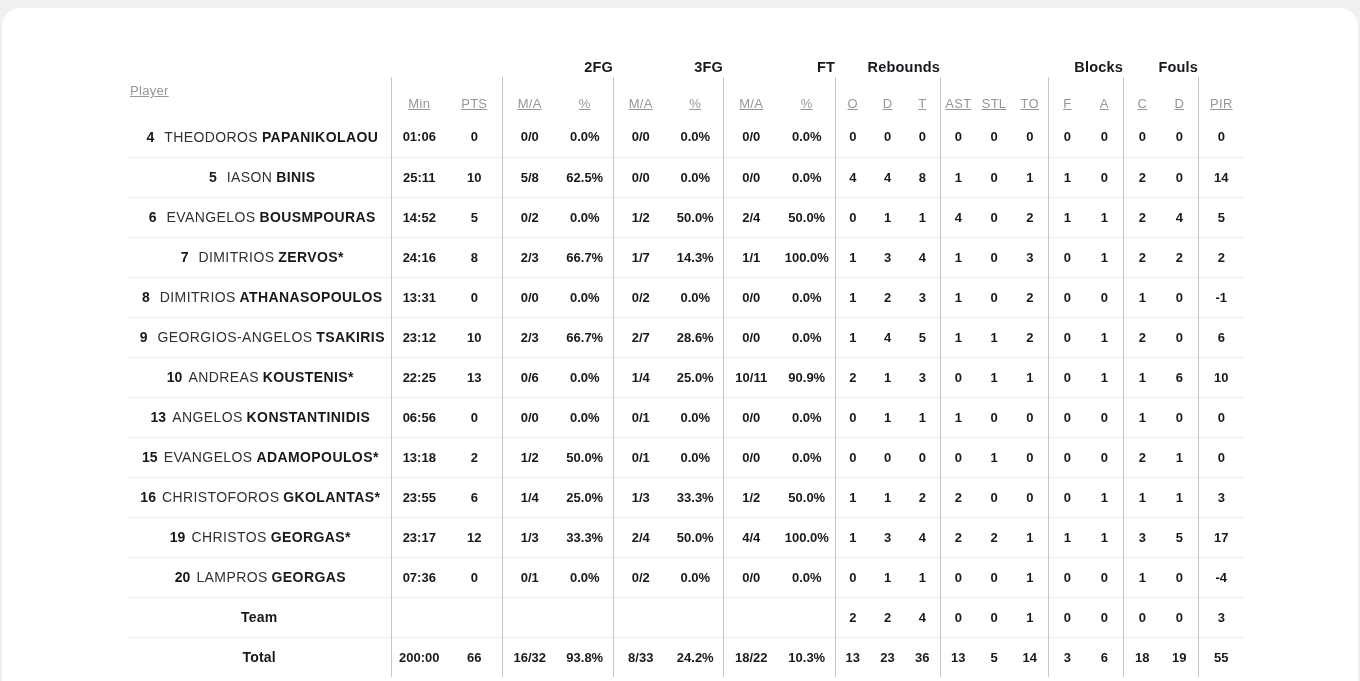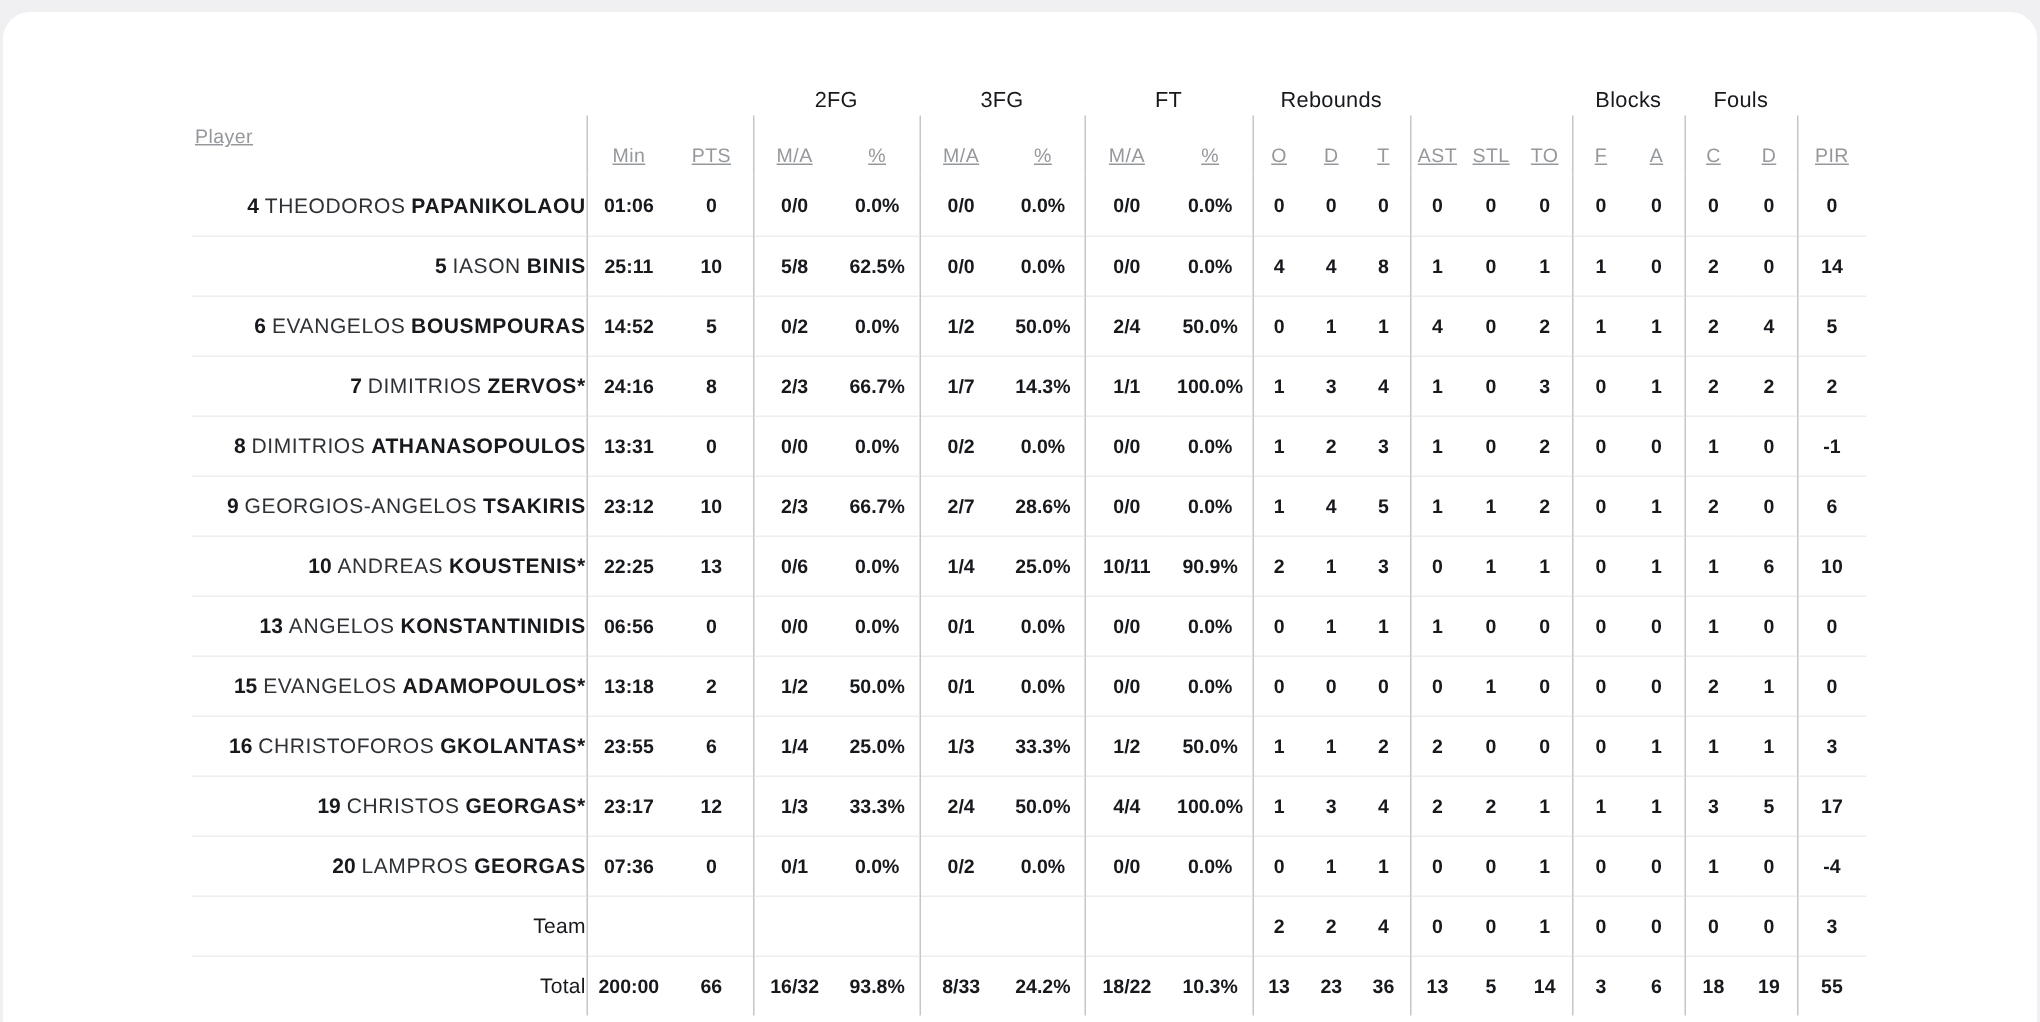--- a/index.html
+++ b/index.html
@@ -33,23 +33,23 @@
   col.c-blk { width: 38px; } col.c-blk2 { width: 37px; }
   col.c-foul{ width: 38px; } col.c-foul2{ width: 37px; }
   col.c-pir { width: 46px; }
 
   td { padding: 0; }
 
   tr.group-row td {
     height: 69px;
     vertical-align: bottom;
     padding-bottom: 2px;
-    text-align: center;
+    text-align: right;
     font-size: 14.5px;
-    font-weight: normal;
+    font-weight: bold;
     color: #17191d;
     letter-spacing: 0.2px;
     margin-top: 25px;
   }
   tr.colhead-row td {
     height: 40px;
     vertical-align: bottom;
     padding-bottom: 6px;
     text-align: center;
     font-size: 13px;
@@ -67,33 +67,33 @@
     height: 40px;
     text-align: center;
     font-size: 13px;
     font-weight: bold;
     color: #17191d;
     white-space: nowrap;
   }
   tbody tr + tr td { border-top: 1px solid #ededee; }
   .vline { border-left: 1px solid #c6c6c9; }
   tbody td.player-cell {
-    text-align: right;
+    text-align: center;
     font-size: 14px;
     font-weight: normal;
   }
   .jersey-number {
     display: inline-block;
     min-width: 20px;
     font-weight: bold;
     color: #17191d;
   }
   .first-name { color: #2e3236; letter-spacing: 0.4px; }
   .last-name  { color: #17191d; font-weight: bold; letter-spacing: 0.4px; }
-  .row-label  { font-weight: normal; color: #17191d; letter-spacing: 0.2px; }
+  .row-label  { font-weight: bold; color: #17191d; letter-spacing: 0.2px; }
 </style>
 </head>
 <body>
 
 <div class="card">
   <table class="box-score">
     <colgroup>
       <col class="c-player">
         <col class="c-min">
         <col class="c-pts">

